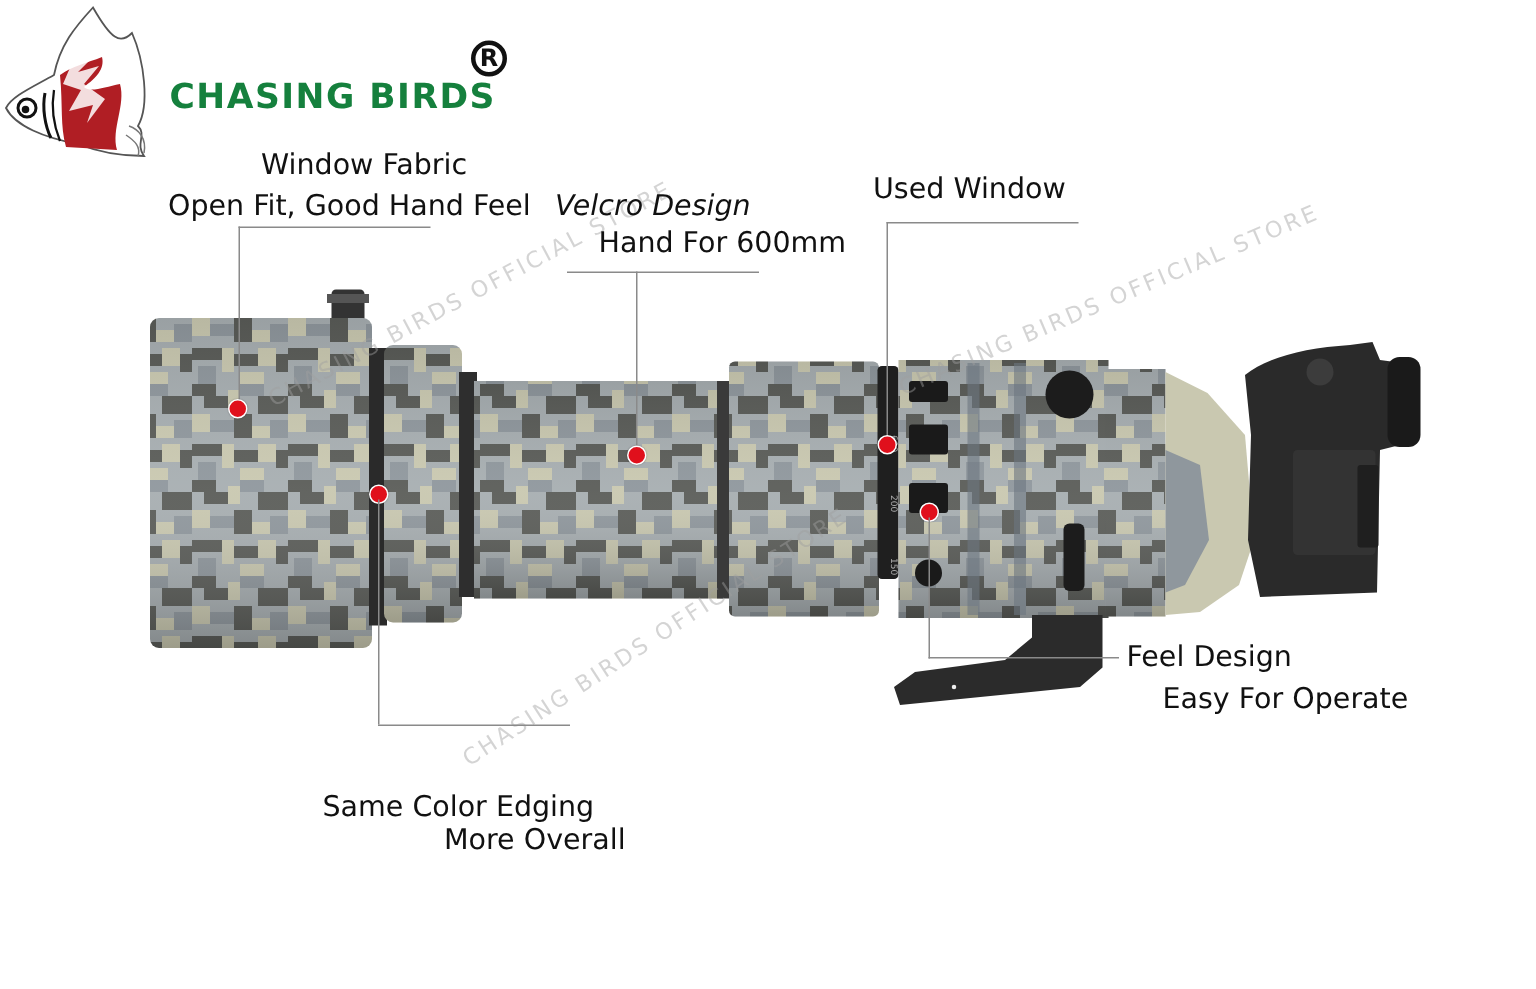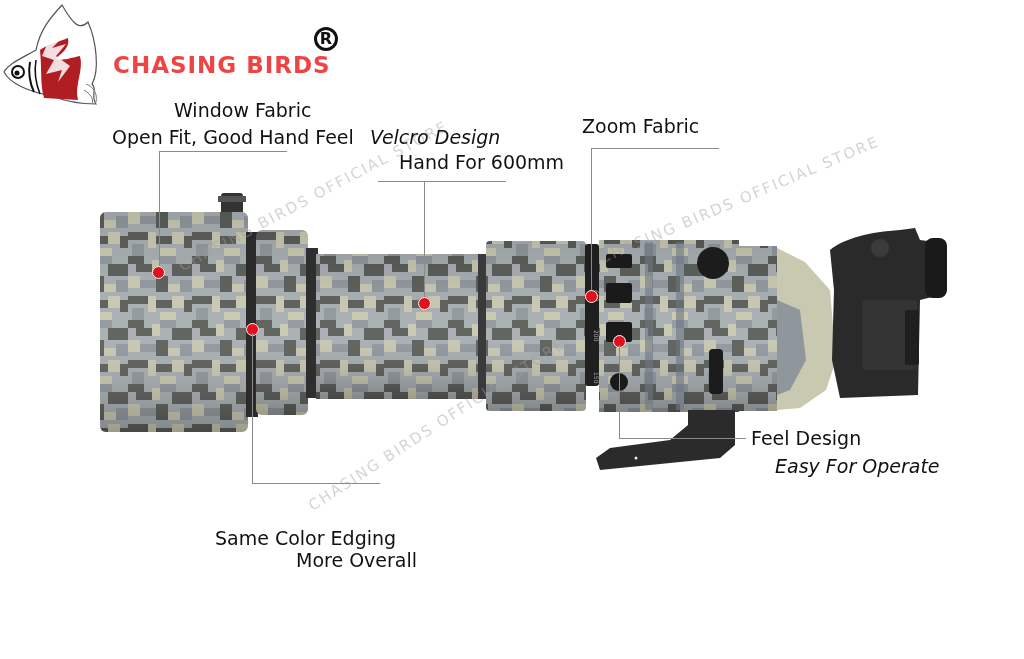--- a/index.html
+++ b/index.html
@@ -1,19 +1,19 @@
 <!DOCTYPE html>
 <html><head>
 <meta charset="utf-8">
 <style>
   html, body { margin: 0; padding: 0; background: #ffffff; }
   body { width: 1024px; height: 659px; position: relative; overflow: hidden;
          font-family: "DejaVu Sans", "Liberation Sans", sans-serif; color: #111; }
   .abs { position: absolute; }
-  .brand { left: 113px; top: 52px; font-size: 23px; font-weight: bold; letter-spacing: 1px; color: #ef4444; }
+  .brand { left: 113px; top: 52px; font-size: 23px; font-weight: bold; letter-spacing: 1px; color: #15803d; }
   .reg { left: 314px; top: 27px; width: 24px; height: 24px; border: 3px solid #111; border-radius: 50%;
          font-size: 16px; font-weight: bold; text-align: center; line-height: 24px; box-sizing: border-box; line-height: 18px; }
   .label { font-size: 19px; color: #111; white-space: nowrap; line-height: 1.15; }
   .line { position: absolute; background: #8a8a8a; }
   .wm { position: absolute; font-size: 15px; color: rgba(160,160,160,0.45); letter-spacing: 2px;
         transform-origin: left center; white-space: nowrap; }
   .dot { position: absolute; width: 13px; height: 13px; border-radius: 50%; background: #e0101c;
          border: 1.5px solid #fff; box-shadow: 0 0 1px rgba(0,0,0,0.4); box-sizing: border-box; }
   svg { position: absolute; left: 0; top: 0; }
 </style>
@@ -120,28 +120,28 @@
 <div class="line" style="left:159px;top:151px;width:128px;height:1px;"></div>
 <div class="line" style="left:159px;top:151px;width:1px;height:120px;"></div>
 <div class="dot" style="left:152px;top:266px;"></div>
 
 <div class="abs label" style="left:370px;top:127px;font-style:italic;">Velcro Design</div>
 <div class="abs label" style="left:399px;top:152px;">Hand For 600mm</div>
 <div class="line" style="left:378px;top:181px;width:128px;height:1px;"></div>
 <div class="line" style="left:424px;top:181px;width:1px;height:122px;"></div>
 <div class="dot" style="left:418px;top:297px;"></div>
 
-<div class="abs label" style="left:582px;top:116px;">Zoom Fabric</div>
+<div class="abs label" style="left:582px;top:116px;">Used Window</div>
 <div class="line" style="left:591px;top:148px;width:128px;height:1px;"></div>
 <div class="line" style="left:591px;top:148px;width:1px;height:147px;"></div>
 <div class="dot" style="left:585px;top:290px;"></div>
 
 <div class="dot" style="left:613px;top:335px;"></div>
 <div class="line" style="left:619px;top:345px;width:1px;height:94px;"></div>
 <div class="line" style="left:619px;top:438px;width:127px;height:1px;"></div>
 <div class="abs label" style="left:751px;top:428px;">Feel Design</div>
-<div class="abs label" style="left:775px;top:456px;font-style:italic;">Easy For Operate</div>
+<div class="abs label" style="left:775px;top:456px;">Easy For Operate</div>
 
 <div class="dot" style="left:246px;top:323px;"></div>
 <div class="line" style="left:252px;top:333px;width:1px;height:150px;"></div>
 <div class="line" style="left:252px;top:483px;width:128px;height:1px;"></div>
 <div class="abs label" style="left:215px;top:528px;">Same Color Edging</div>
 <div class="abs label" style="left:296px;top:528px;margin-top:22px;">More Overall</div>
 
 </body></html>

